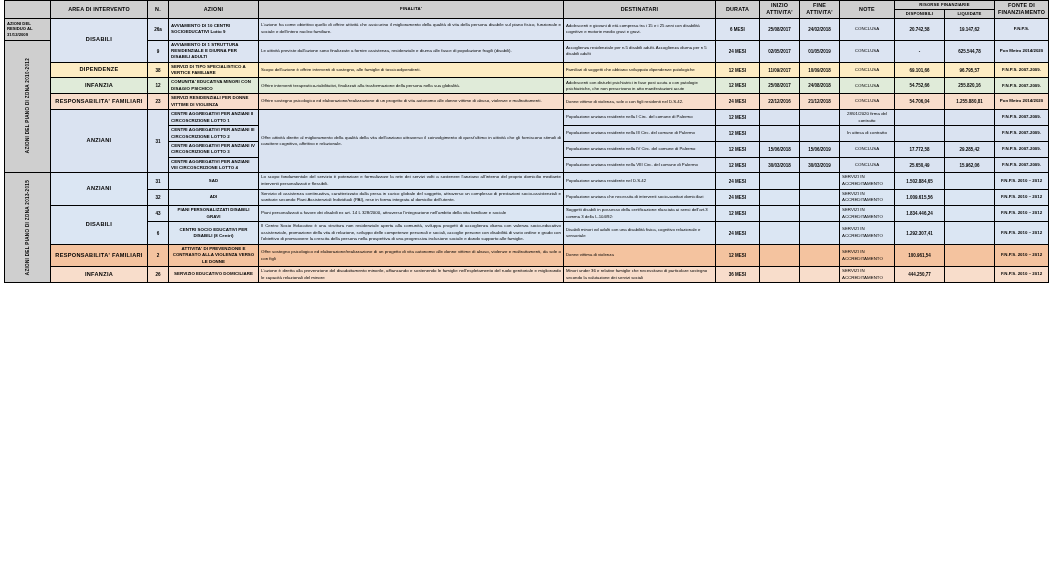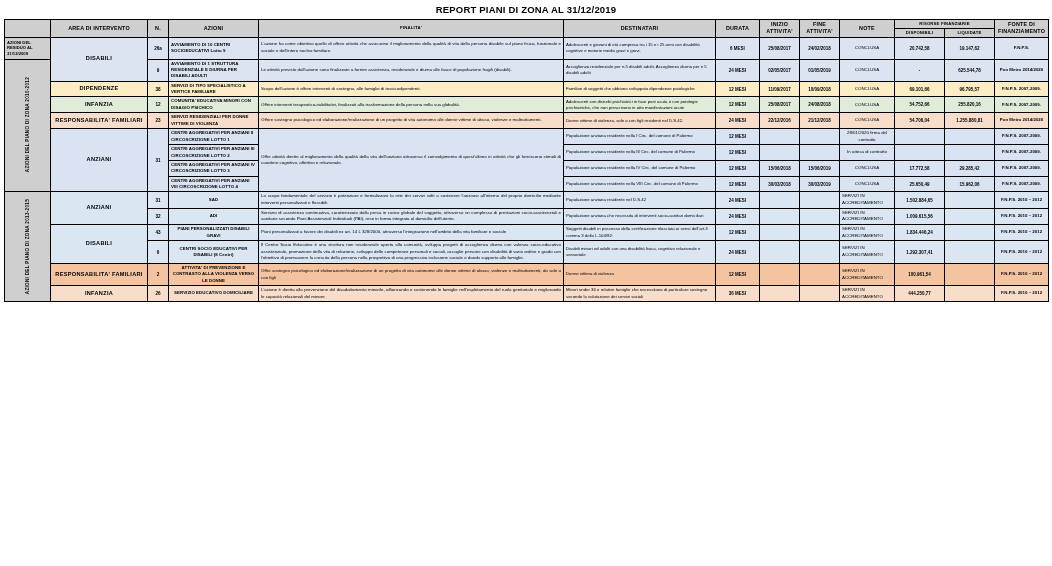--- a/index.html
+++ b/index.html
@@ -141,21 +141,20 @@
   .t-peach  { background: #f8ddcb; }
   .t-orange { background: #f4c39f; }
   .t-lblue  { background: #dbe6f3; }
   .t-bluec  { background: #dae3f1; }
 </style>
 </head>
 <body>
 
 <div class="page">
 
-  <div class="doc-title">REPORT PIANI DI ZONA AL 31/12/2019</div>
 
   <table class="report">
     <colgroup>
       <col style="width:46px">
       <col style="width:97px">
       <col style="width:21px">
       <col style="width:90px">
       <col style="width:305px">
       <col style="width:152px">
       <col style="width:44px">

